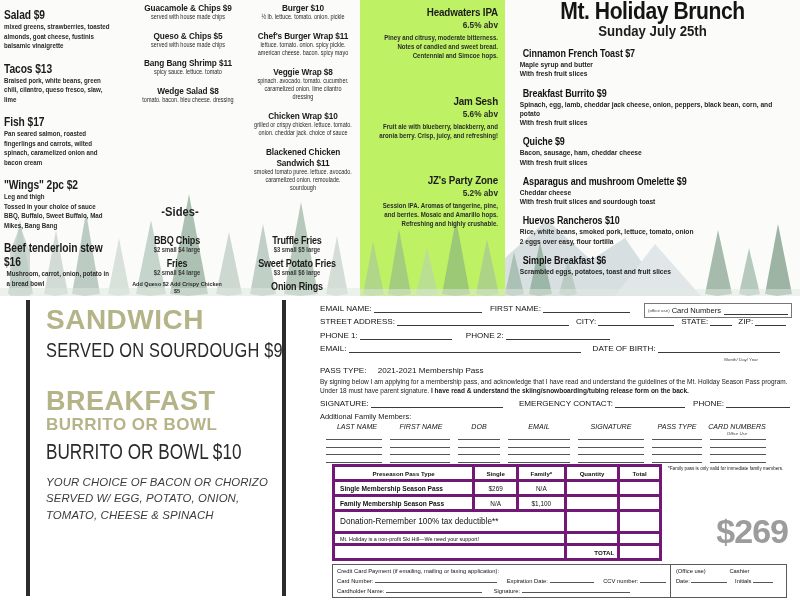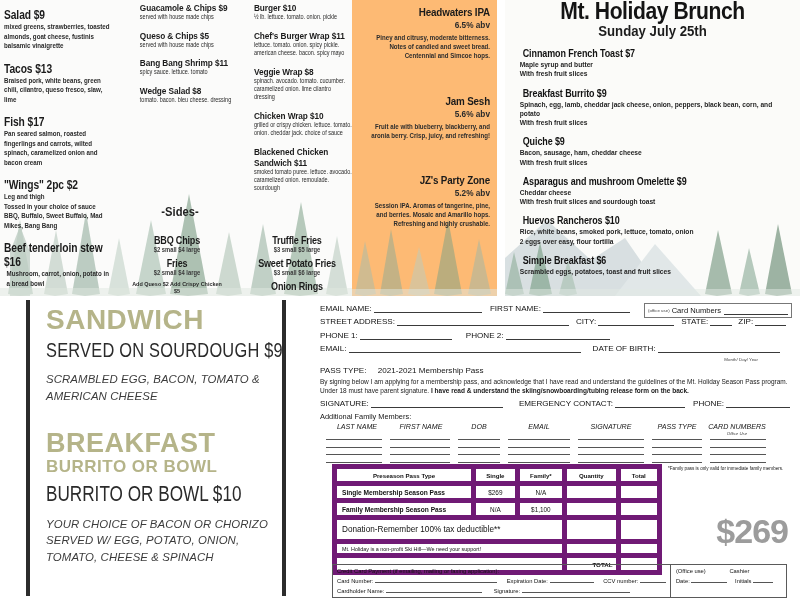--- a/index.html
+++ b/index.html
@@ -4,34 +4,34 @@
 <style>
   * { margin:0; padding:0; box-sizing:border-box; }
   html,body { width:800px; height:600px; overflow:hidden; background:#ffffff;
     font-family:"Liberation Sans", sans-serif; }
 
   #page { position:relative; width:800px; height:600px; background:#fff; }
 
   
   .quad { position:absolute; overflow:hidden; }
   #q-food    { left:0;   top:0;   width:360px; height:296px; background:#fbfbfa; }
-  #q-beer    { left:352px; top:0; width:145px; height:296px; background:#fdba74; }
+  #q-beer    { left:360px; top:0; width:145px; height:296px; background:#bef264; }
   #q-brunch  { left:505px; top:0; width:295px; height:296px; background:#fbfbf9; }
   #q-sand    { left:0;   top:296px; width:310px; height:304px; background:#ffffff; }
   #q-form    { left:310px; top:296px; width:490px; height:304px; background:#ffffff; }
 
   
   .trees { position:absolute; left:0; bottom:0; width:100%; pointer-events:none; }
   .mtn { position:absolute; left:0; bottom:0; width:100%; pointer-events:none; }
 
   
   .cond { font-family:"Liberation Sans Narrow","Liberation Sans",sans-serif;
           font-stretch:condensed; }
 
-  .mi { text-align:left; margin-bottom:9px; }
+  .mi { text-align:center; margin-bottom:9px; }
   .mi-name { font-weight:bold; color:#1b1b1b; letter-spacing:-.1px;
              transform:scaleX(.86); transform-origin:center; }
   .mi-desc { color:#2a2a2a; transform:scaleX(.86); transform-origin:center;
              line-height:1.18; }
 
   
   #col-left { position:absolute; left:4px; top:8px; width:124px; }
   #col-left .mi { text-align:left; margin-bottom:11px; }
   #col-left .mi-name { font-size:12.5px; transform:scaleX(.82); transform-origin:left; }
   #col-left .mi-desc { font-size:7.2px; transform:scaleX(.86); transform-origin:left;
@@ -118,21 +118,21 @@
   .fam-h { font-size:7.4px; margin-top:4px; }
   .fam-cols { display:flex; font-size:7.1px; margin-top:2px; padding-left:6px;font-style:italic; }
   .fam-cols > div { text-align:center; }
   .fam-lines { margin-top:3px; padding-left:6px; }
   .fam-lines .fl-row { display:flex; margin-bottom:6.5px; }
   .fam-lines .fl-row > div { border-bottom:1px solid #555; height:1px; margin-right:8px; }
 
   
   #ptable { position:absolute; left:22px; top:168px; width:330px;
             border-collapse:collapse; font-size:6.4px; }
-  #ptable td, #ptable th { border:5px solid #701a75; padding:2.5px 3px; color:#111; }
+  #ptable td, #ptable th { border:3px solid #701a75; padding:2.5px 3px; color:#111; }
   #ptable th { font-weight:bold; text-align:center; font-size:6.1px; }
   #ptable .lbl { font-weight:bold; font-size:6.6px; padding-left:5px; }
   #ptable .ctr { text-align:center; }
   #ptable .don { font-size:8.2px; padding:5px 5px; }
   #ptable .note { font-size:5.4px; padding:1.5px 5px; }
   #ptable .tot { font-weight:bold; font-size:6.2px; text-align:right; padding-right:3px; }
 
   #fam-note { position:absolute; left:358px; top:170px; width:128px; font-size:4.6px;
               color:#222; }
   #big-price { position:absolute; right:12px; top:216px; font-size:34px; font-weight:bold;
@@ -340,21 +340,20 @@
         <div class="bi-n cond">Simple Breakfast    $6</div>
         <div class="bi-d cond" style="white-space:pre-line">Scrambled eggs, potatoes, toast and fruit slices</div>
       </div>
     </div>
   </div>
 
   <div class="quad" id="q-sand">
     <div id="sand-inner">
       <div class="big-olive h-sandwich">SANDWICH</div>
       <div class="h-served">SERVED ON SOURDOUGH $9</div>
-      <div class="h-desc">SCRAMBLED EGG, BACON, TOMATO &amp; AMERICAN CHEESE</div>
 
       <div class="big-olive h-breakfast">BREAKFAST</div>
       <div class="big-olive h-bb">BURRITO OR BOWL</div>
       <div class="h-burrito">BURRITO OR BOWL $10</div>
       <div class="h-desc" style="white-space:pre-line">YOUR CHOICE OF BACON OR CHORIZO
 SERVED W/ EGG, POTATO, ONION, TOMATO, CHEESE &amp; SPINACH</div>
     </div>
   </div>
 
   <div class="quad" id="q-form">

